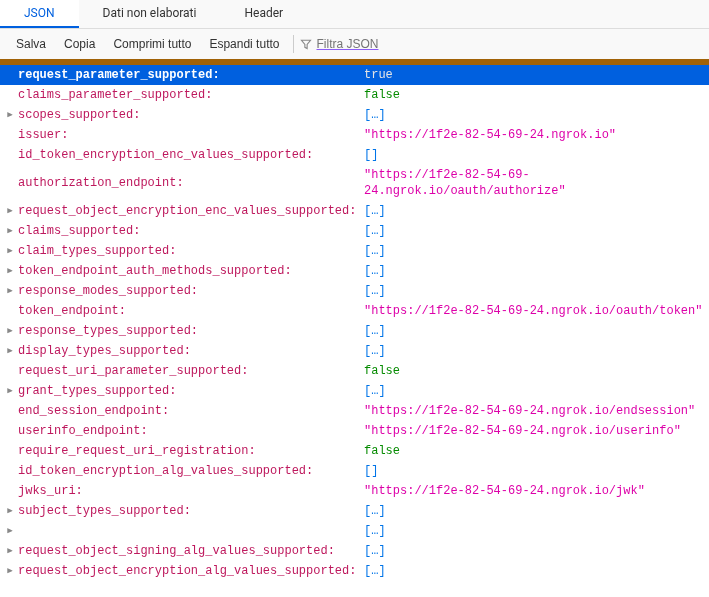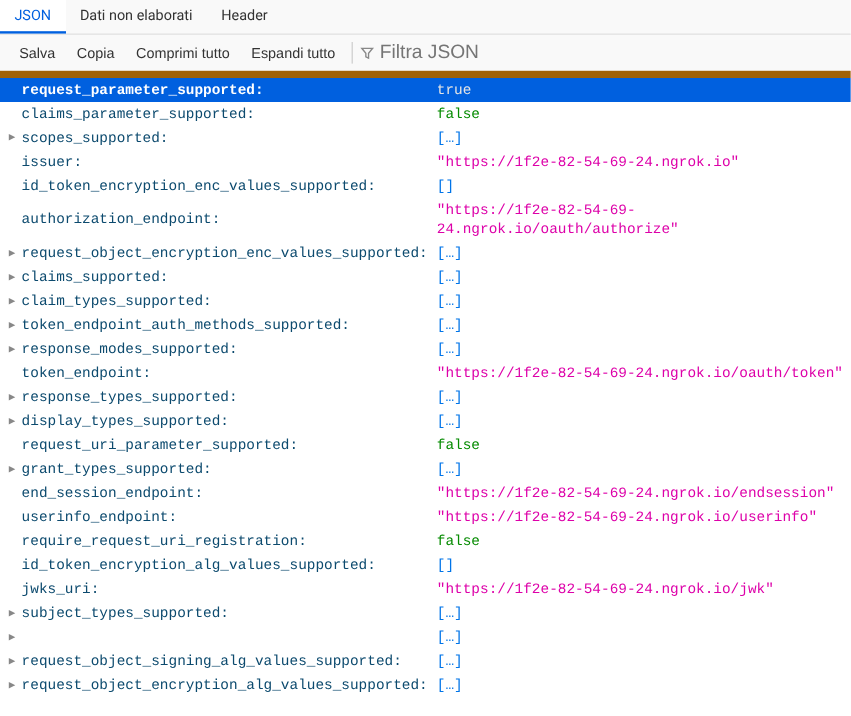--- a/index.html
+++ b/index.html
@@ -1,33 +1,33 @@
 <!DOCTYPE html>
 <html><head>
 <meta charset="utf-8">
 <style>
 * { margin: 0; padding: 0; box-sizing: border-box; }
 body { font-family: -apple-system, BlinkMacSystemFont, "Segoe UI", Roboto, sans-serif; font-size: 12px; background: #fff; width: 709px; }
 .tabs { display: flex; border-bottom: 1px solid #ddd; background: #f9f9f9; }
-.tab { padding: 6px 12px; cursor: pointer; color: #333; }
+.tab { padding: 6px 24px; cursor: pointer; color: #333; }
 .tab.active { color: #0060df; border-bottom: 2px solid #0060df; background: #fff; }
 .toolbar { display: flex; align-items: center; padding: 4px 8px; border-bottom: 6px solid #a16207; background: #f9f9f9; gap: 2px; }
 .tool-btn { padding: 4px 8px; cursor: pointer; color: #333; border: none; background: none; font-size: 12px; }
 .divider { width: 1px; height: 18px; background: #ccc; margin: 0 4px; }
 .filter-wrap { display: flex; align-items: center; flex: 1; }
 .filter-icon { color: #888; margin-right: 4px; display: flex; align-items: center; }
-.filter-input { border: none; background: none; font-size: 16px; outline: none; color: #737373; width: 150px; }
+.filter-input { border: none; background: none; font-size: 12px; outline: none; color: #8b5cf6; width: 150px; text-decoration: underline; }
 .json-tree { font-family: "Courier New", monospace; font-size: 12px; padding: 0; }
 .json-row { display: flex; align-items: center; padding: 2px 0 2px 4px; line-height: 16px; min-height: 20px; }
 .json-row.selected { background: #0060df; }
 .json-row.selected .json-key { color: #fff; font-weight: bold; }
 .json-row.selected .json-val { color: #e5e5e5; }
 .toggle { width: 12px; display: inline-flex; align-items: center; justify-content: center; color: #888; cursor: pointer; font-size: 9px; }
 .toggle.empty { visibility: hidden; }
-.json-key { color: #0c4a6e; margin-left: 2px; }
+.json-key { color: #be185d; margin-left: 2px; }
 .json-val { margin-left: 0; }
 .key-cell { width: 360px; display: flex; align-items: center; }
 .val-cell { flex: 1; }
 .v-string { color: #dd00a9; }
 .v-bool { color: #058b00; }
 .v-array { color: #0074e8; }
 </style>
 </head>
 <body>
 

